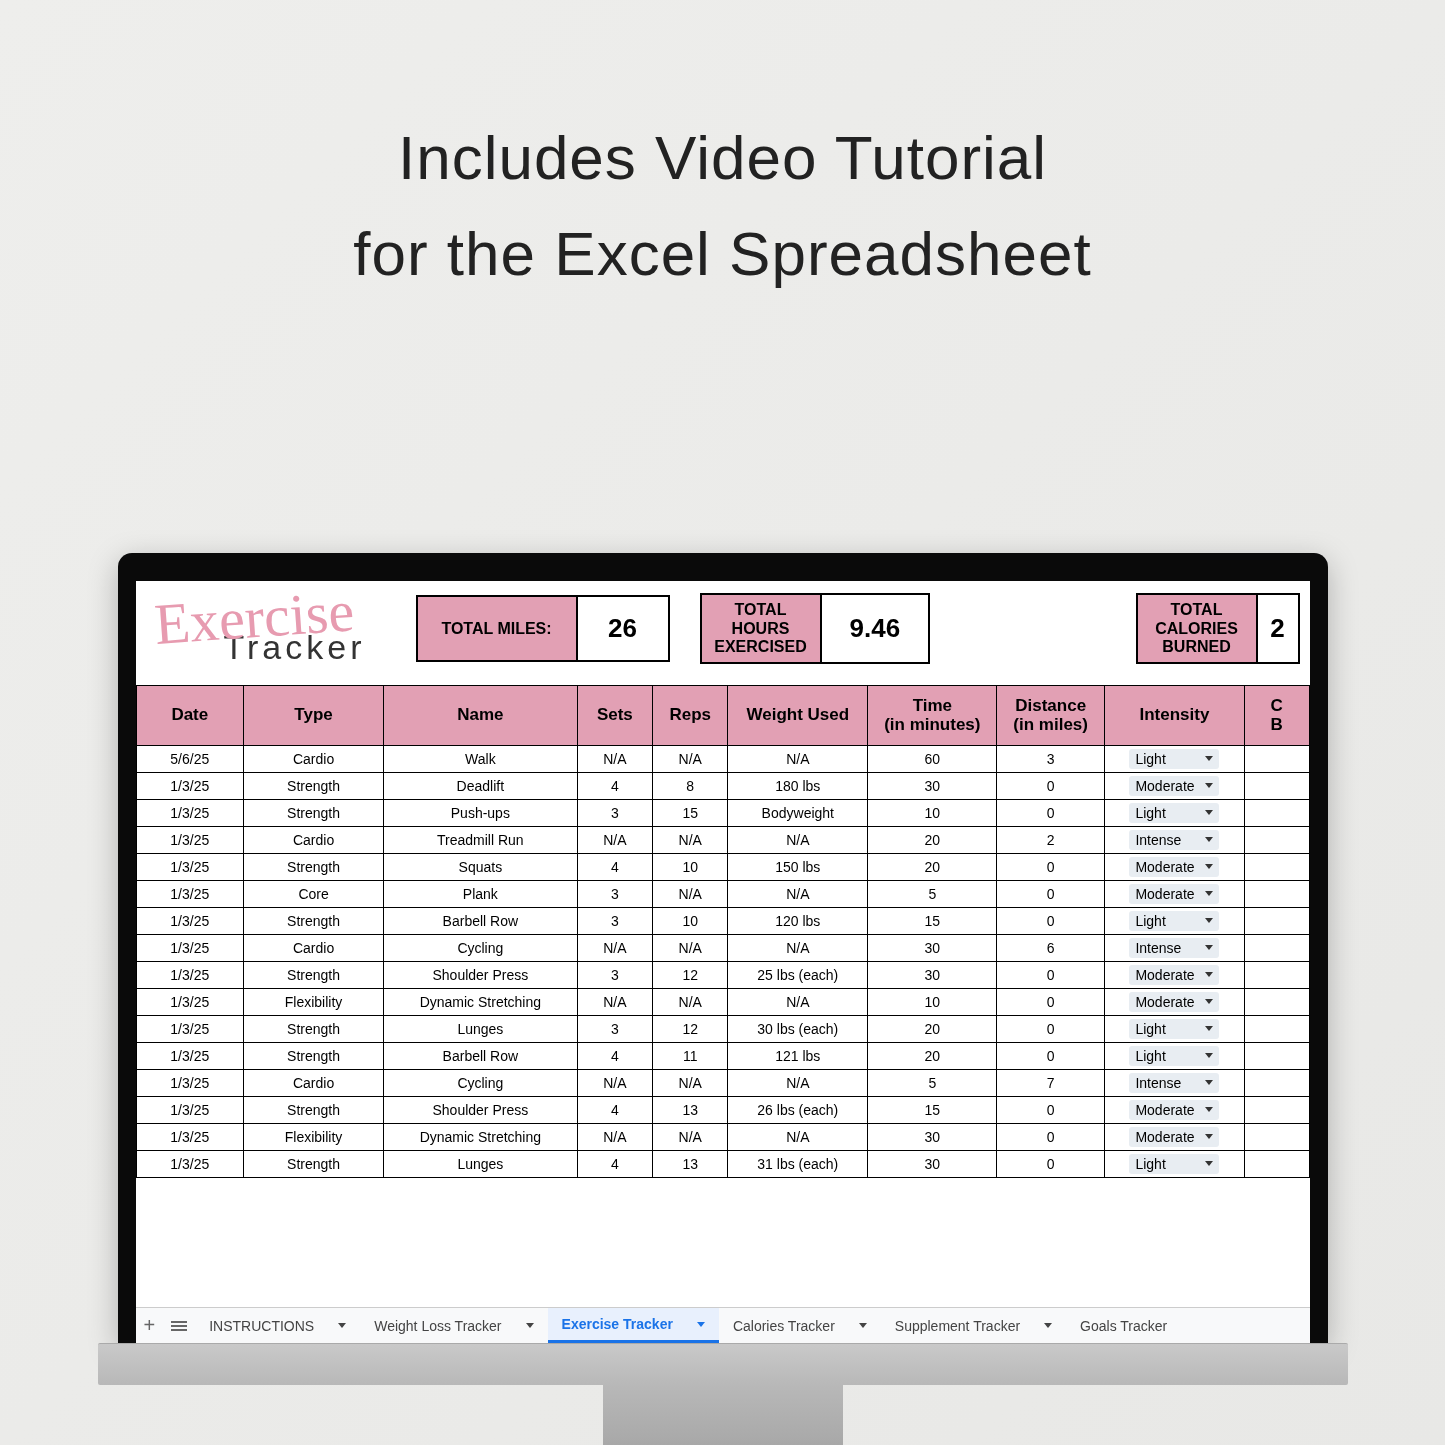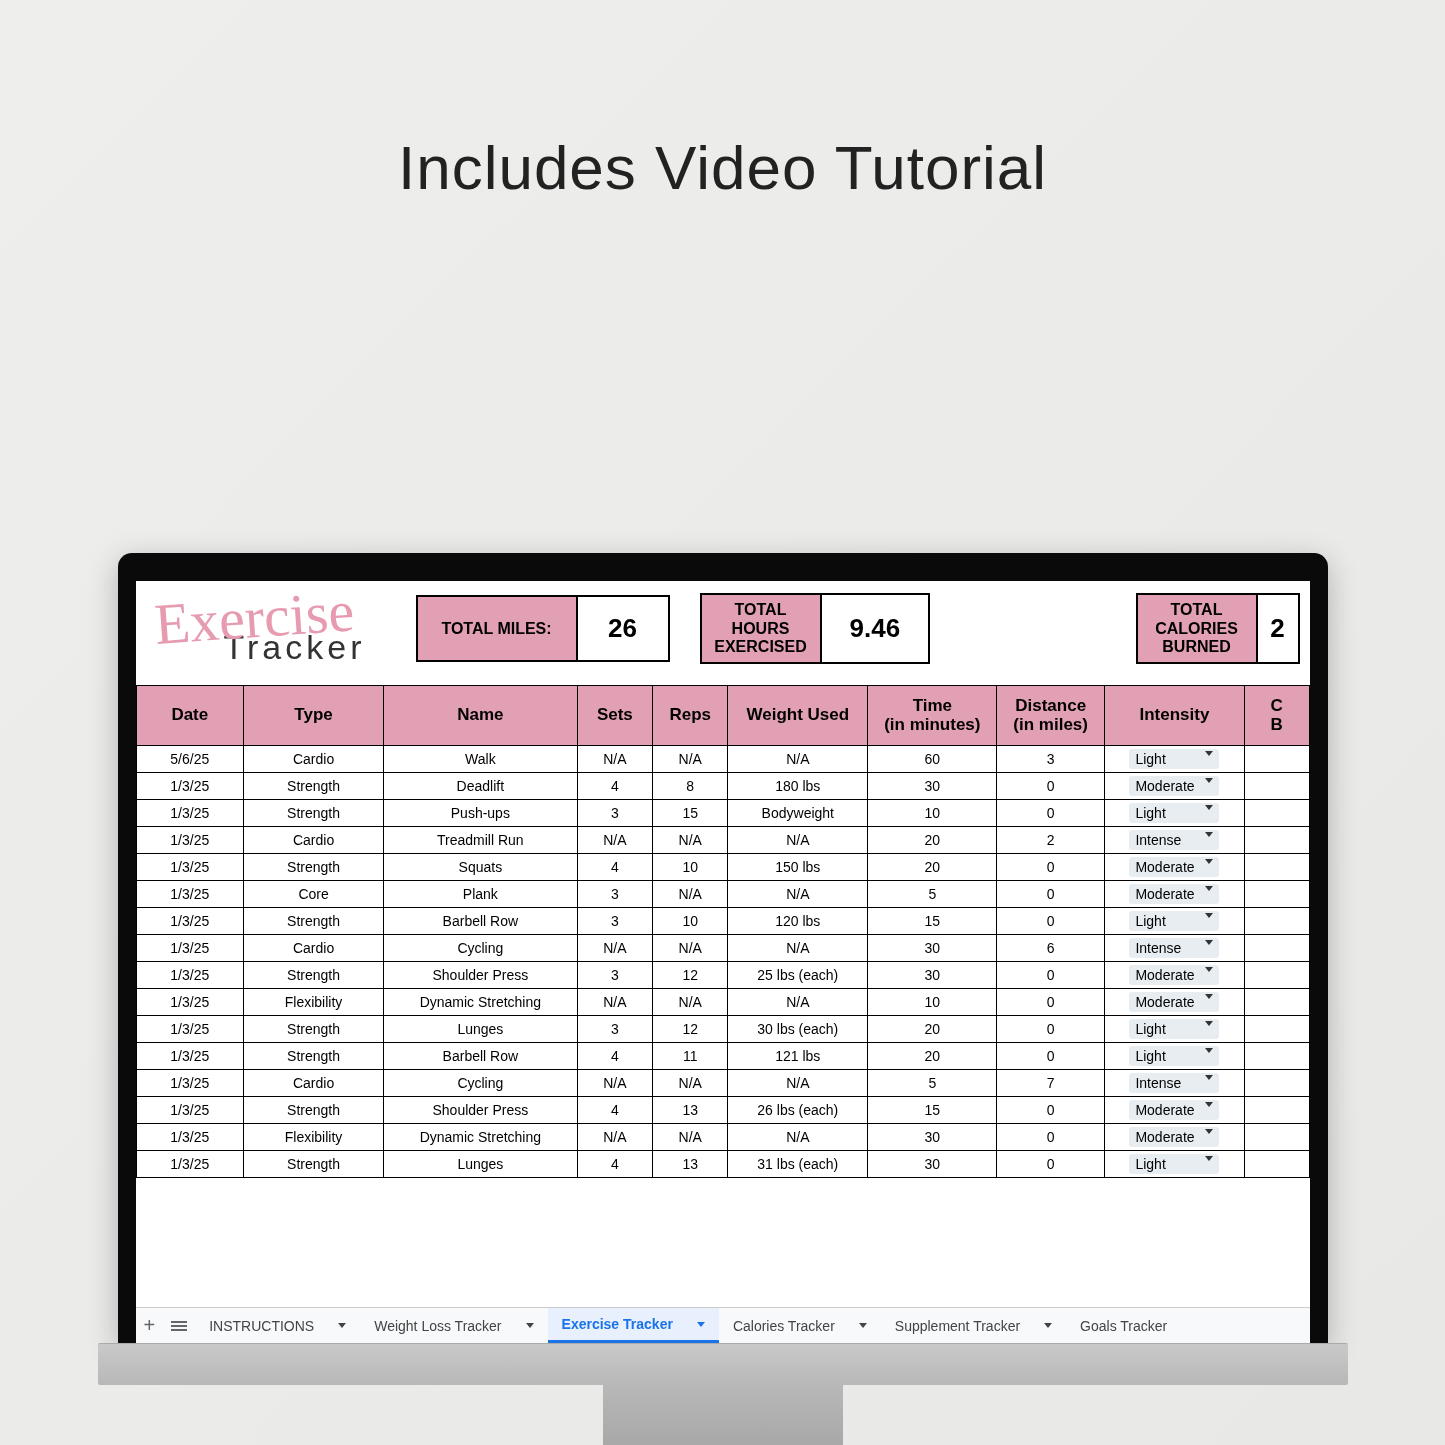--- a/index.html
+++ b/index.html
@@ -6,21 +6,21 @@
   body {
     width: 1445px;
     height: 1445px;
     background: linear-gradient(135deg, #eeeeec 0%, #e8e8e6 100%);
     font-family: Arial, sans-serif;
     overflow: hidden;
     position: relative;
   }
   .headline {
     position: absolute;
-    top: 120px;
+    top: 110px;
     left: 0;
     right: 0;
     text-align: center;
     font-family: "Century Gothic", "Futura", "Trebuchet MS", sans-serif;
     font-weight: 300;
     font-size: 62px;
     color: #222;
     letter-spacing: 1px;
     line-height: 1.55;
   }
@@ -151,20 +151,21 @@
   .col-time { width: 120px; }
   .col-dist { width: 100px; }
   .col-intensity { width: 130px; }
   .col-cals { width: 60px; }
 
   .intensity-pill {
     background: #e8edf2;
     border-radius: 3px;
     padding: 2px 6px;
     display: inline-flex;
+    align-items: center;
     gap: 10px;
     min-width: 90px;
     justify-content: space-between;
   }
   .caret-down {
     width: 0; height: 0;
     border-left: 4px solid transparent;
     border-right: 4px solid transparent;
     border-top: 5px solid #333;
   }
@@ -228,20 +229,21 @@
   .table-wrap {
     height: 560px;
     overflow: hidden;
   }
 </style>
 </head>
 <body>
 
 <div class="headline">
   <div>Includes Video Tutorial</div>
+  <div>for the Excel Spreadsheet</div>
 </div>
 
 <div class="monitor">
   <div class="bezel">
     <div class="screen">
 
       <div class="sheet-header">
         <div class="logo">
           <span class="logo-script">Exercise</span>
           <span class="logo-sub">Tracker</span>

